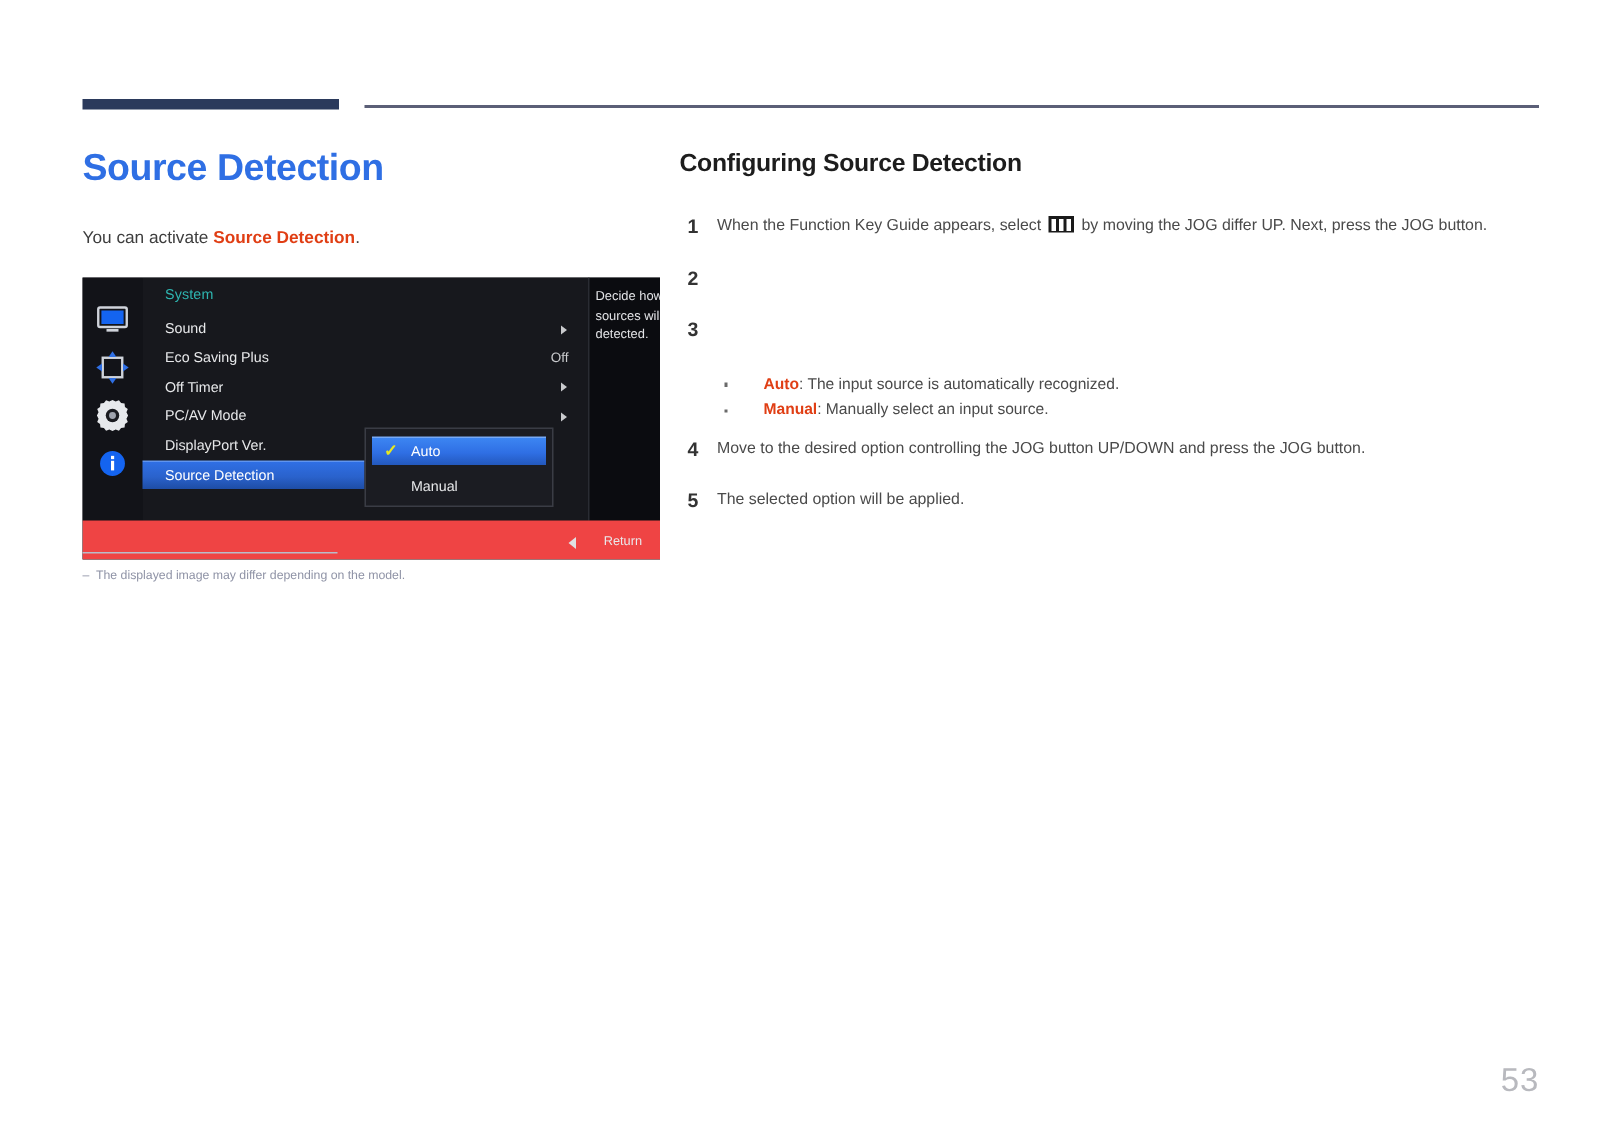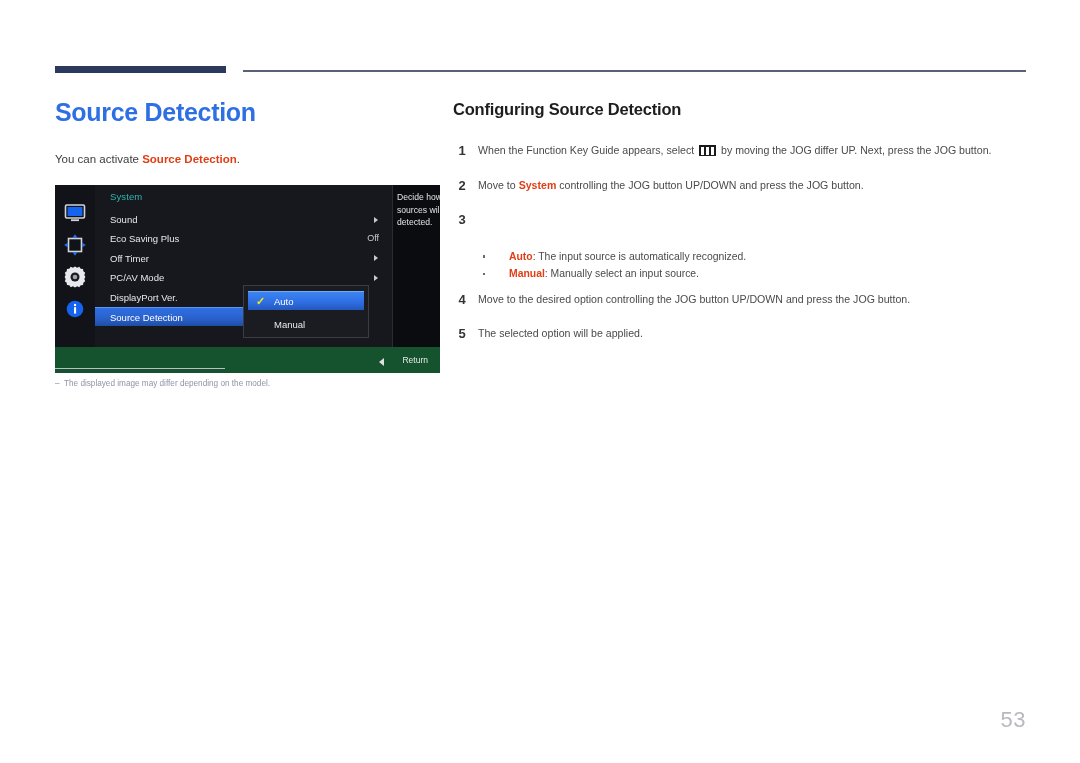--- a/index.html
+++ b/index.html
@@ -213,21 +213,21 @@
     color: #e2e3e6;
   }
 
   
   .osd-bottom {
     position: absolute;
     left: 0;
     bottom: 0;
     width: 385px;
     height: 26px;
-    background: #14532d;
+    background: #ef4444;
   }
   .osd-return-arrow {
     position: absolute;
     right: 56px;
     top: 11px;
     width: 0; height: 0;
     border-right: 5px solid #e0e0e2;
     border-top: 4px solid transparent;
     border-bottom: 4px solid transparent;
   }
@@ -484,21 +484,20 @@
 
   <div class="steps">
 
     <div class="step">
       <div class="step-num">1</div>
       <div class="step-text"><span>When the Function Key Guide appears, select </span><span class="fn-icon"><i></i><i></i><i></i></span><span> by moving the JOG differ UP. Next, press the JOG button.</span></div>
     </div>
 
     <div class="step">
       <div class="step-num">2</div>
-      <div class="step-text"><span>Move to </span><span class="hl">System</span><span> controlling the JOG button UP/DOWN and press the JOG button.</span></div>
     </div>
 
     <div class="step">
       <div class="step-num">3</div>
     </div>
 
     <div class="bullets">
       <div class="bullet">
         <span class="bullet-dot"></span>
         <span class="bullet-text"><span class="hl">Auto</span><span>: The input source is automatically recognized.</span></span>

